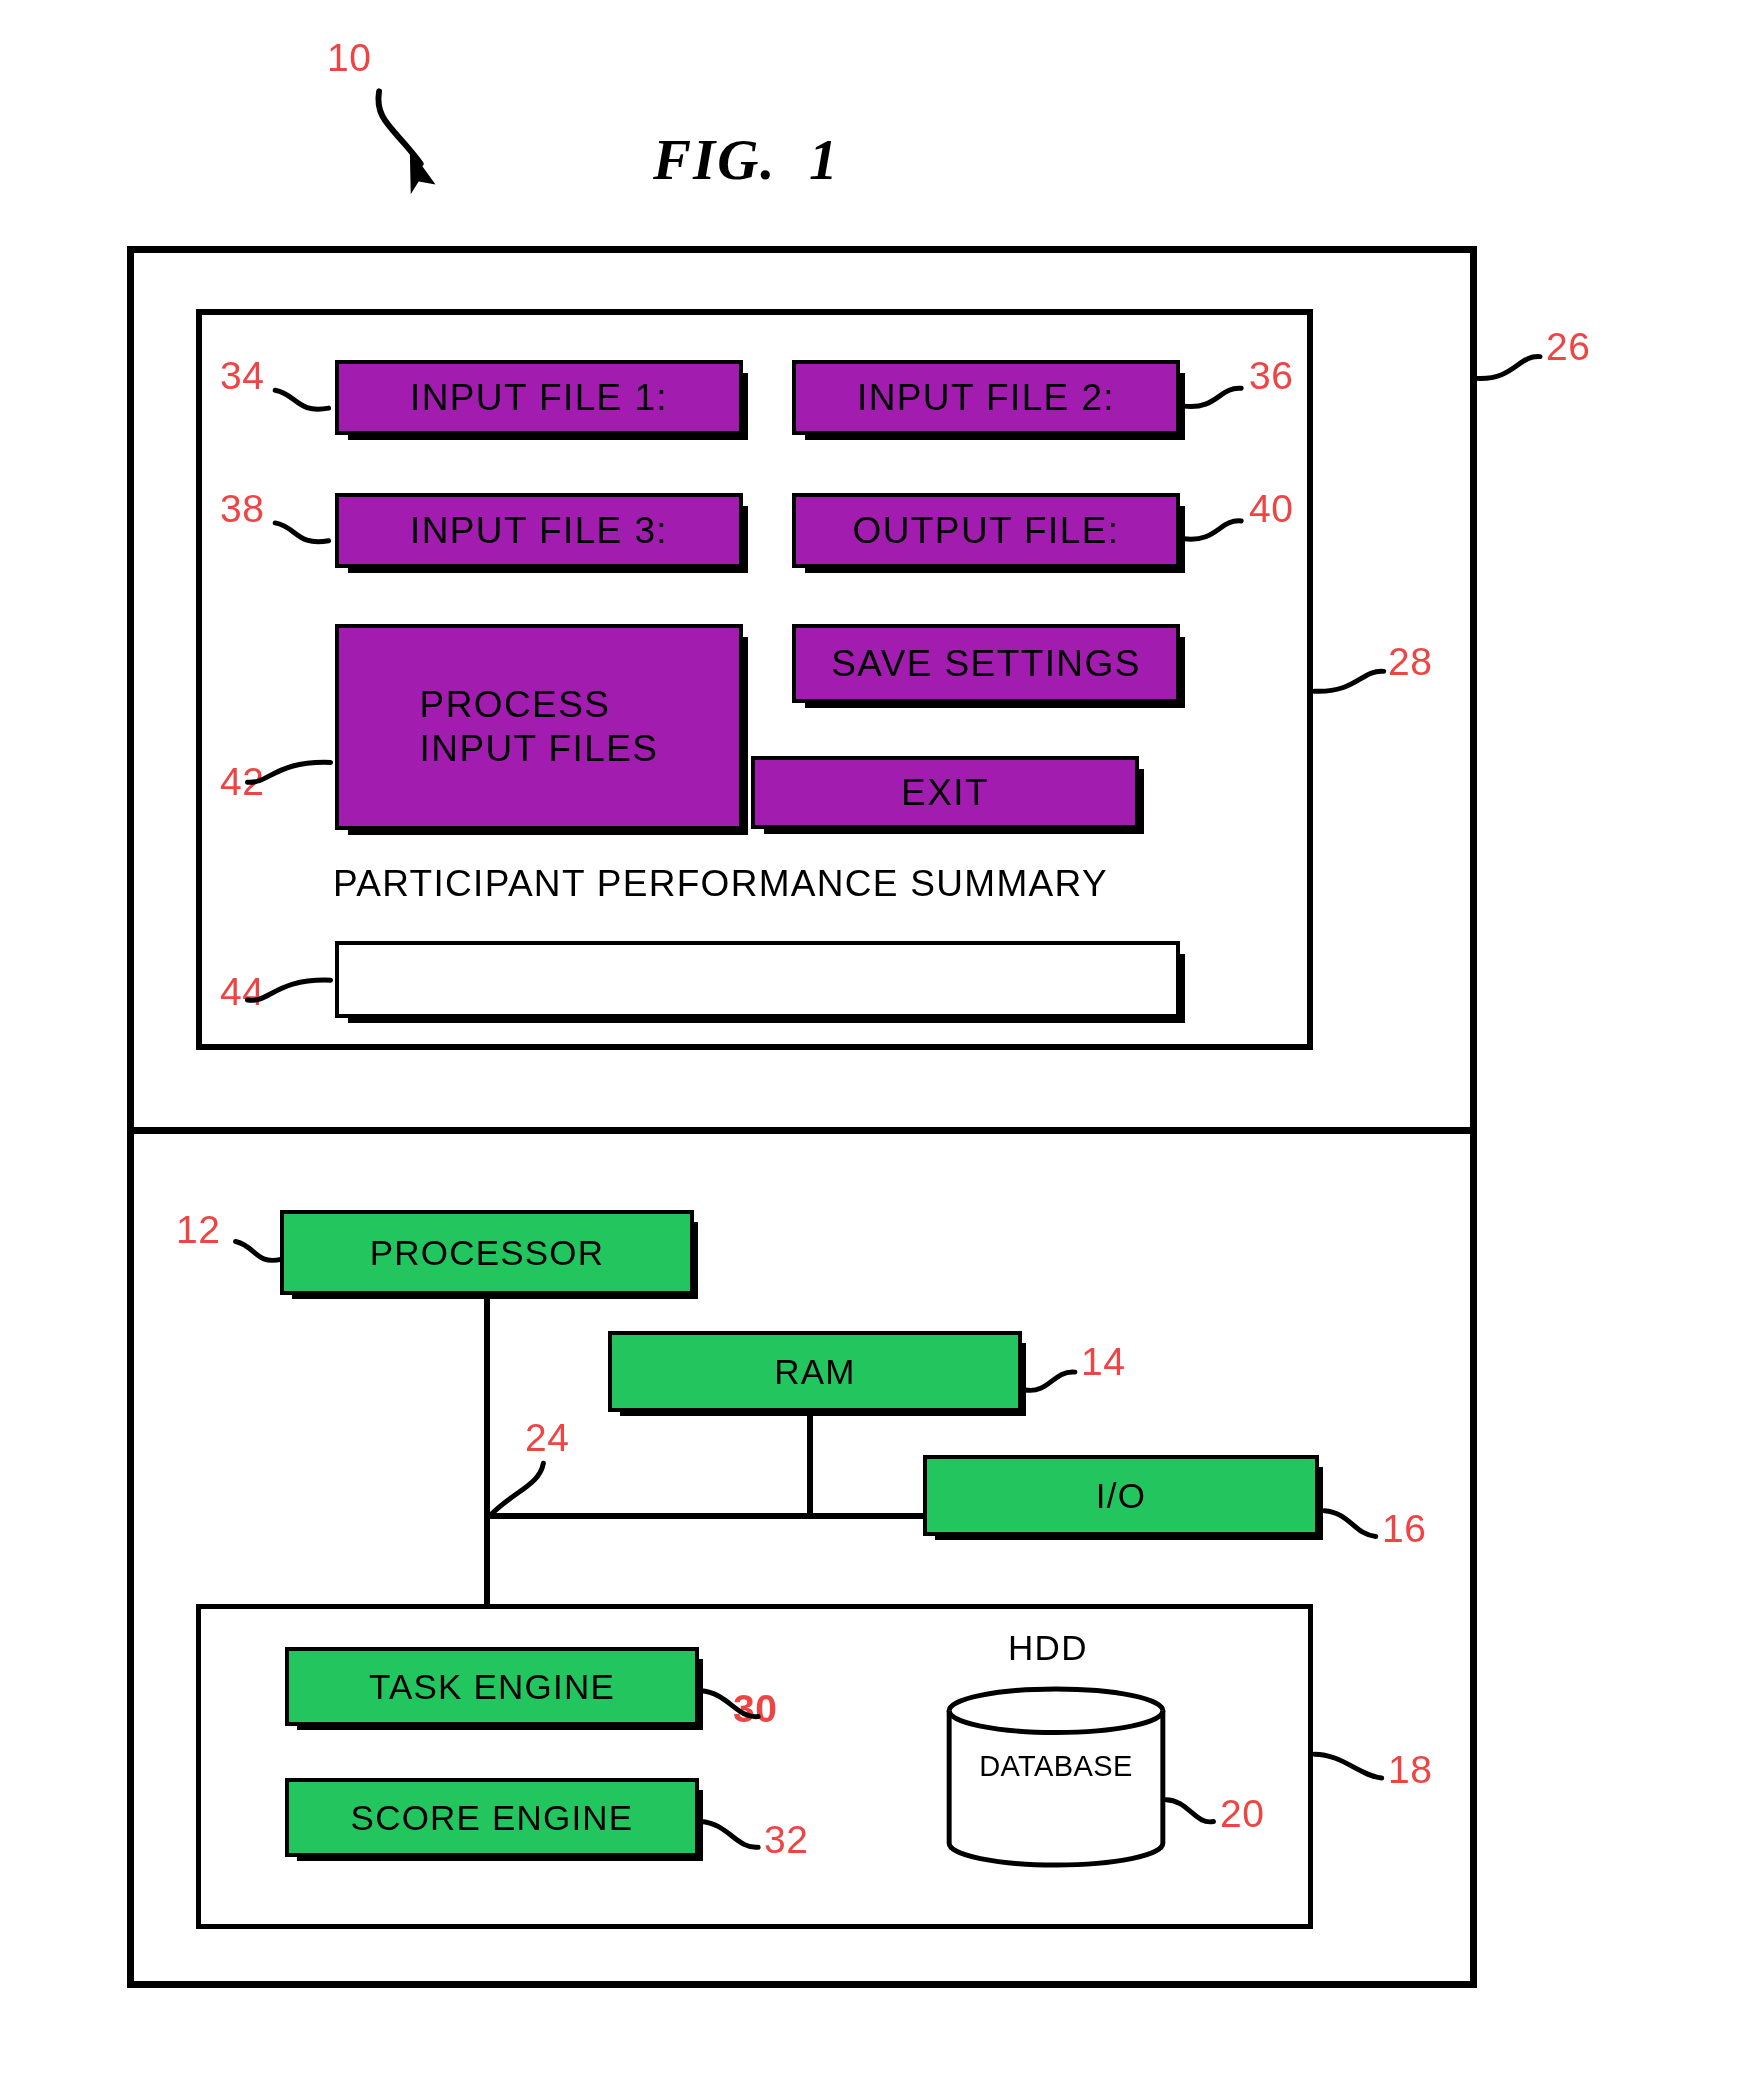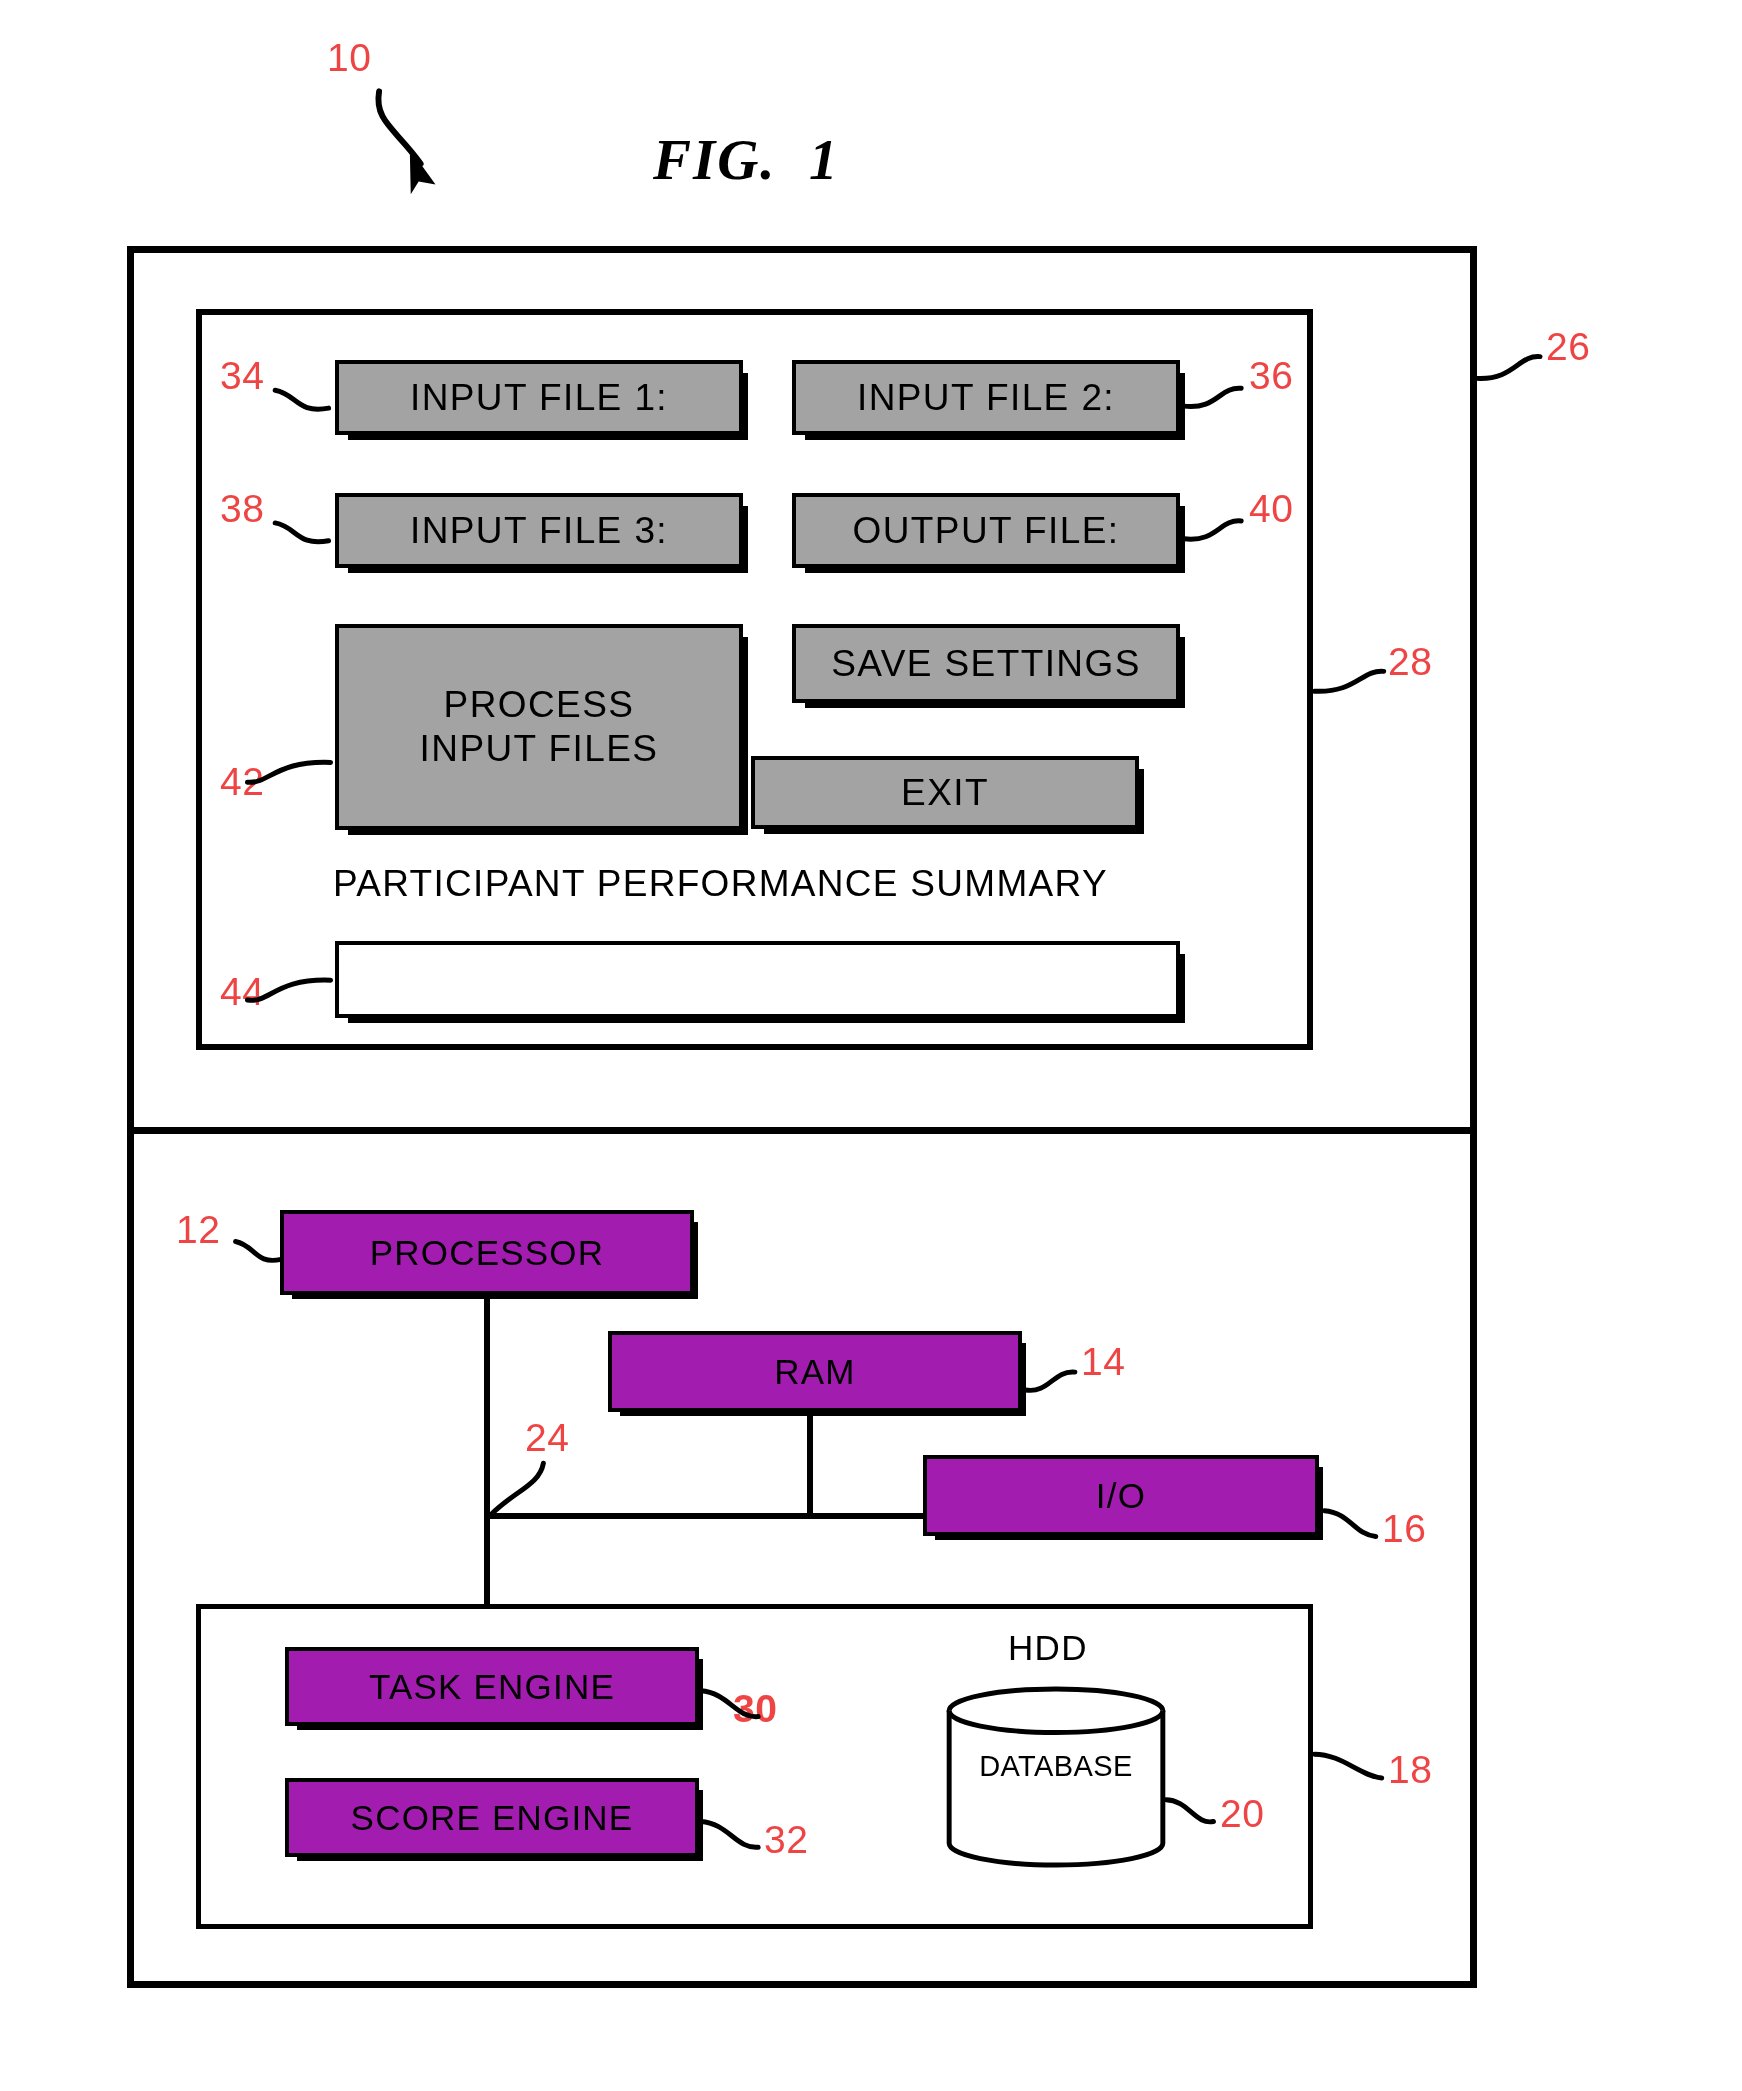--- a/index.html
+++ b/index.html
@@ -60,40 +60,39 @@
     left: 196px; top: 309px;
     width: 1117px; height: 741px;
     border: 6px solid #000;
     box-sizing: border-box;
     background: #fff;
   }
 
   
   .btn {
     position: absolute;
-    background: #a3a3a3;
+    background: #a21caf;
     border: 4px solid #000;
     box-sizing: border-box;
     box-shadow: 9px 9px 0 -4px #000;
     display: flex;
     align-items: center;
     justify-content: center;
-    text-align: center;
     font-family: "Liberation Sans", sans-serif;
     font-size: 37px;
     letter-spacing: 1.4px;
     line-height: 1.18;
     white-space: pre-line;
     color: #000;
   }
 
   
   .sbox {
     position: absolute;
-    background: #a21caf;
+    background: #22c55e;
     border: 4px solid #000;
     box-sizing: border-box;
     box-shadow: 8px 8px 0 -4px #000;
     display: flex;
     align-items: center;
     justify-content: center;
     font-family: "Liberation Sans", sans-serif;
     font-size: 35px;
     letter-spacing: 1.2px;
     color: #000;

